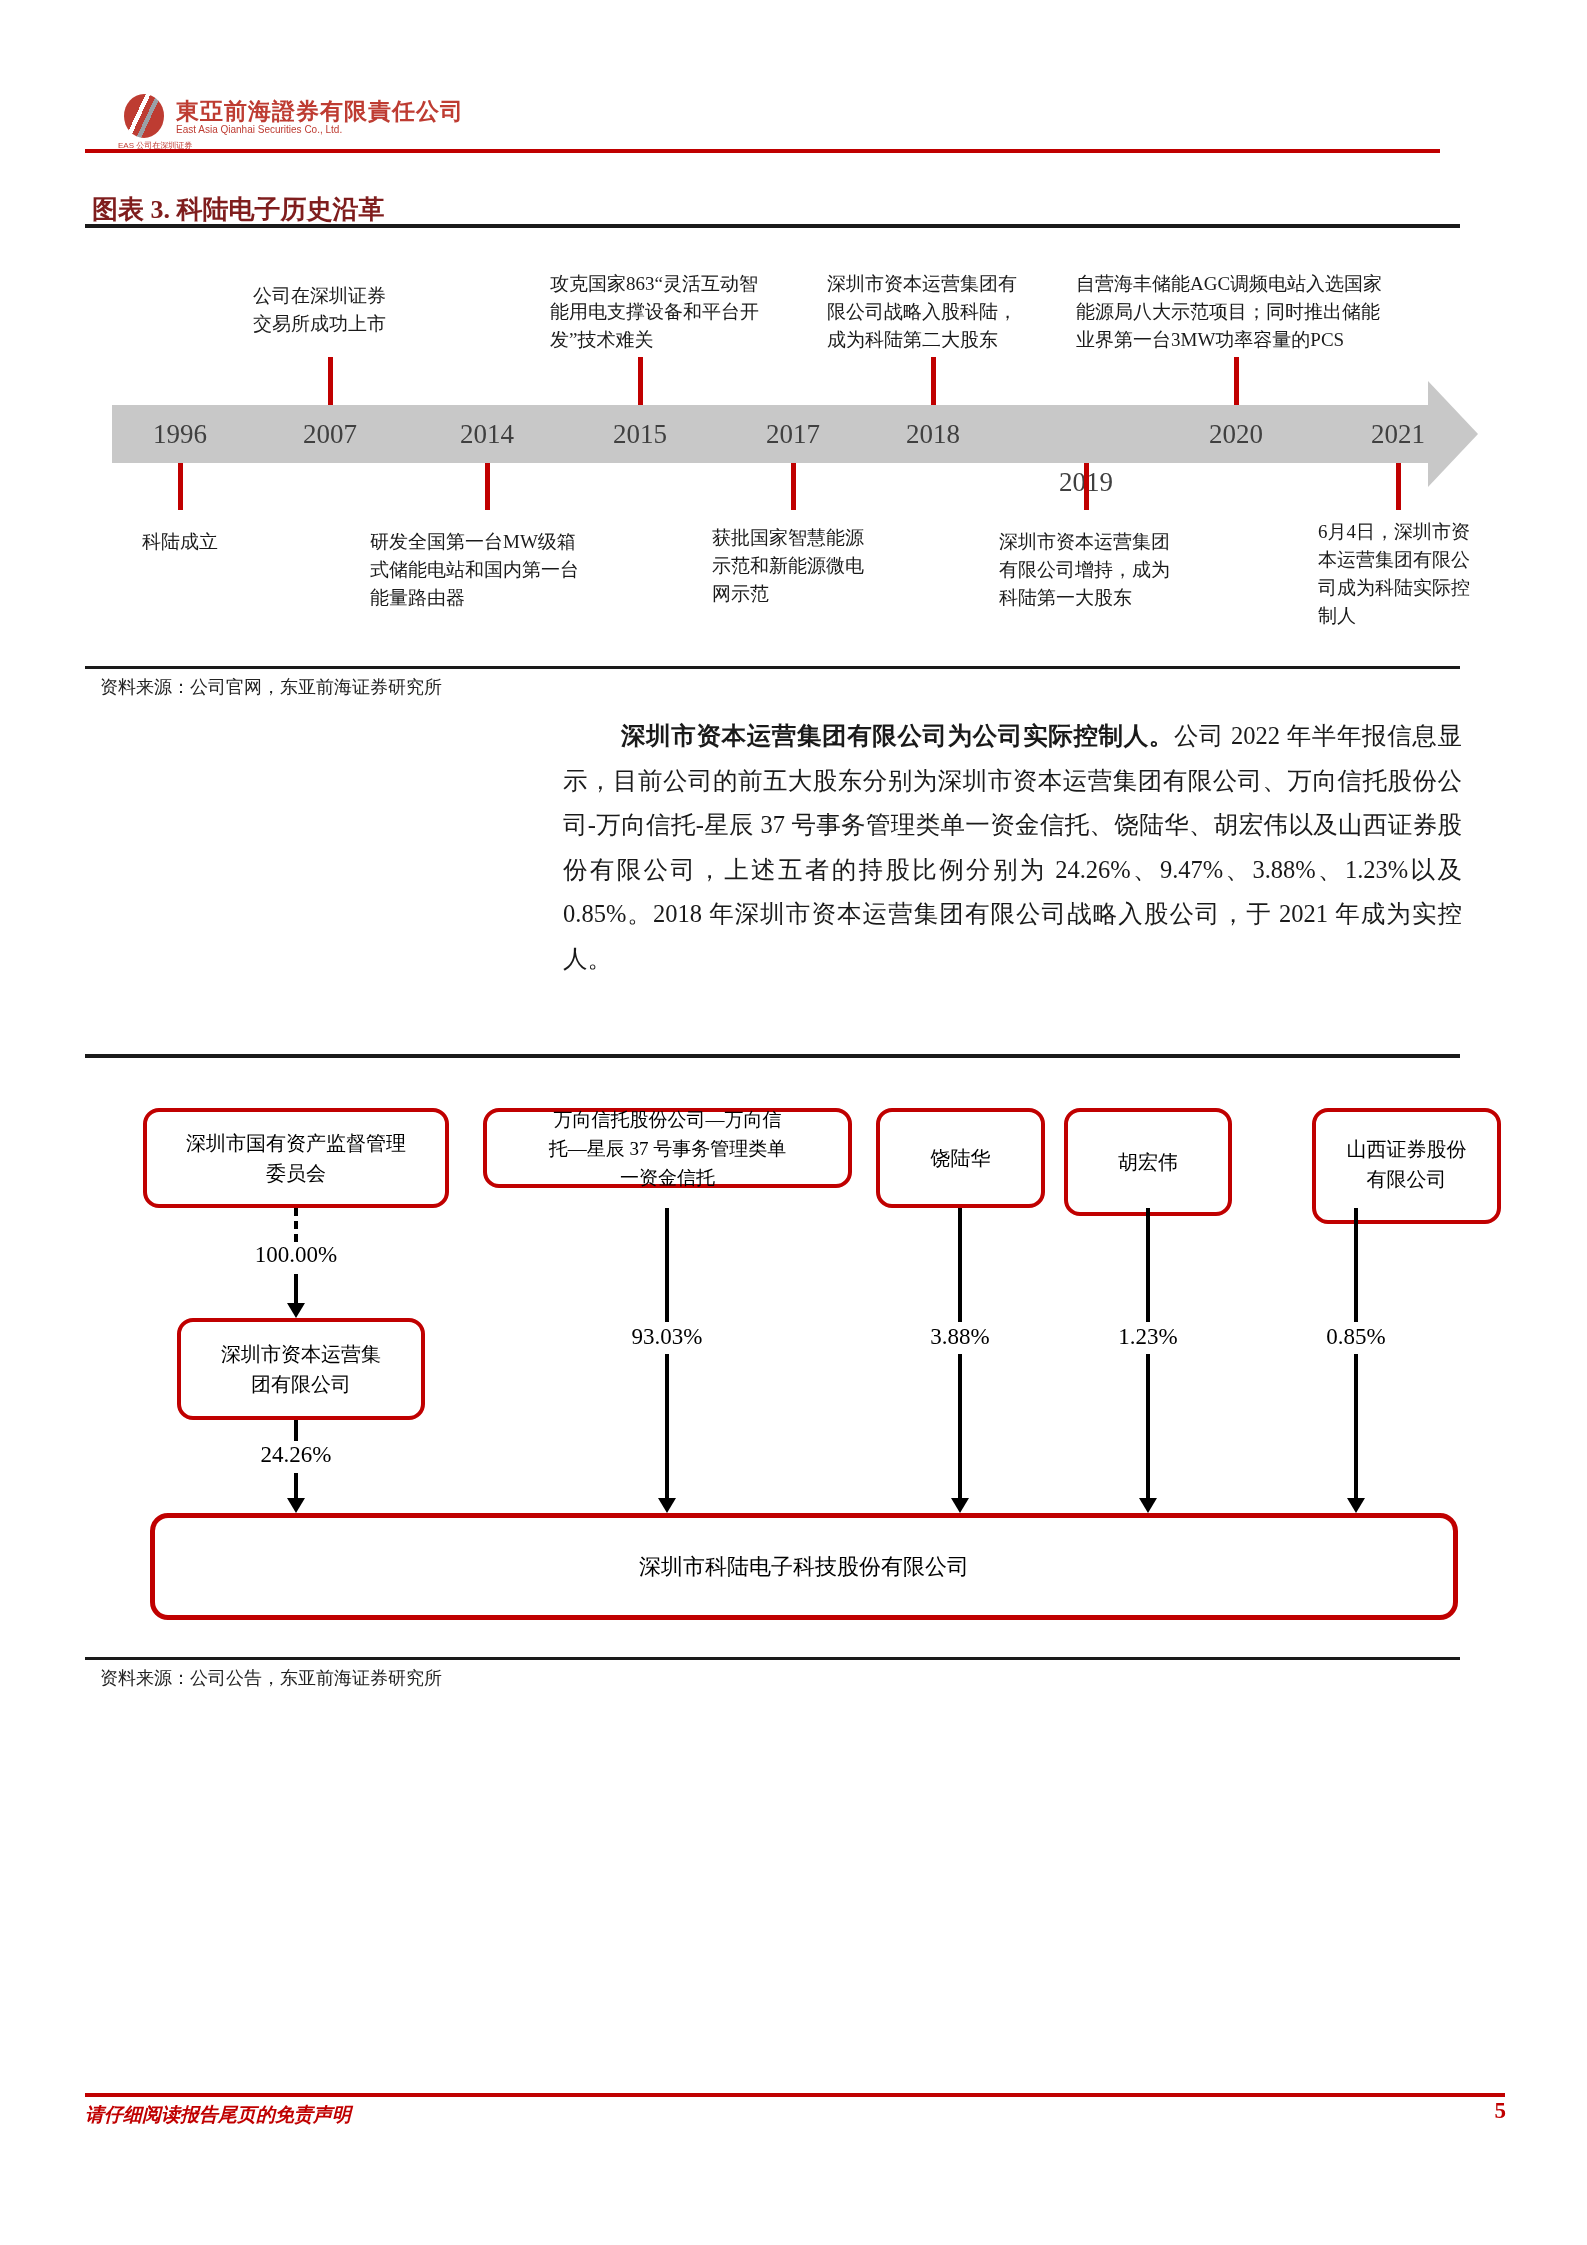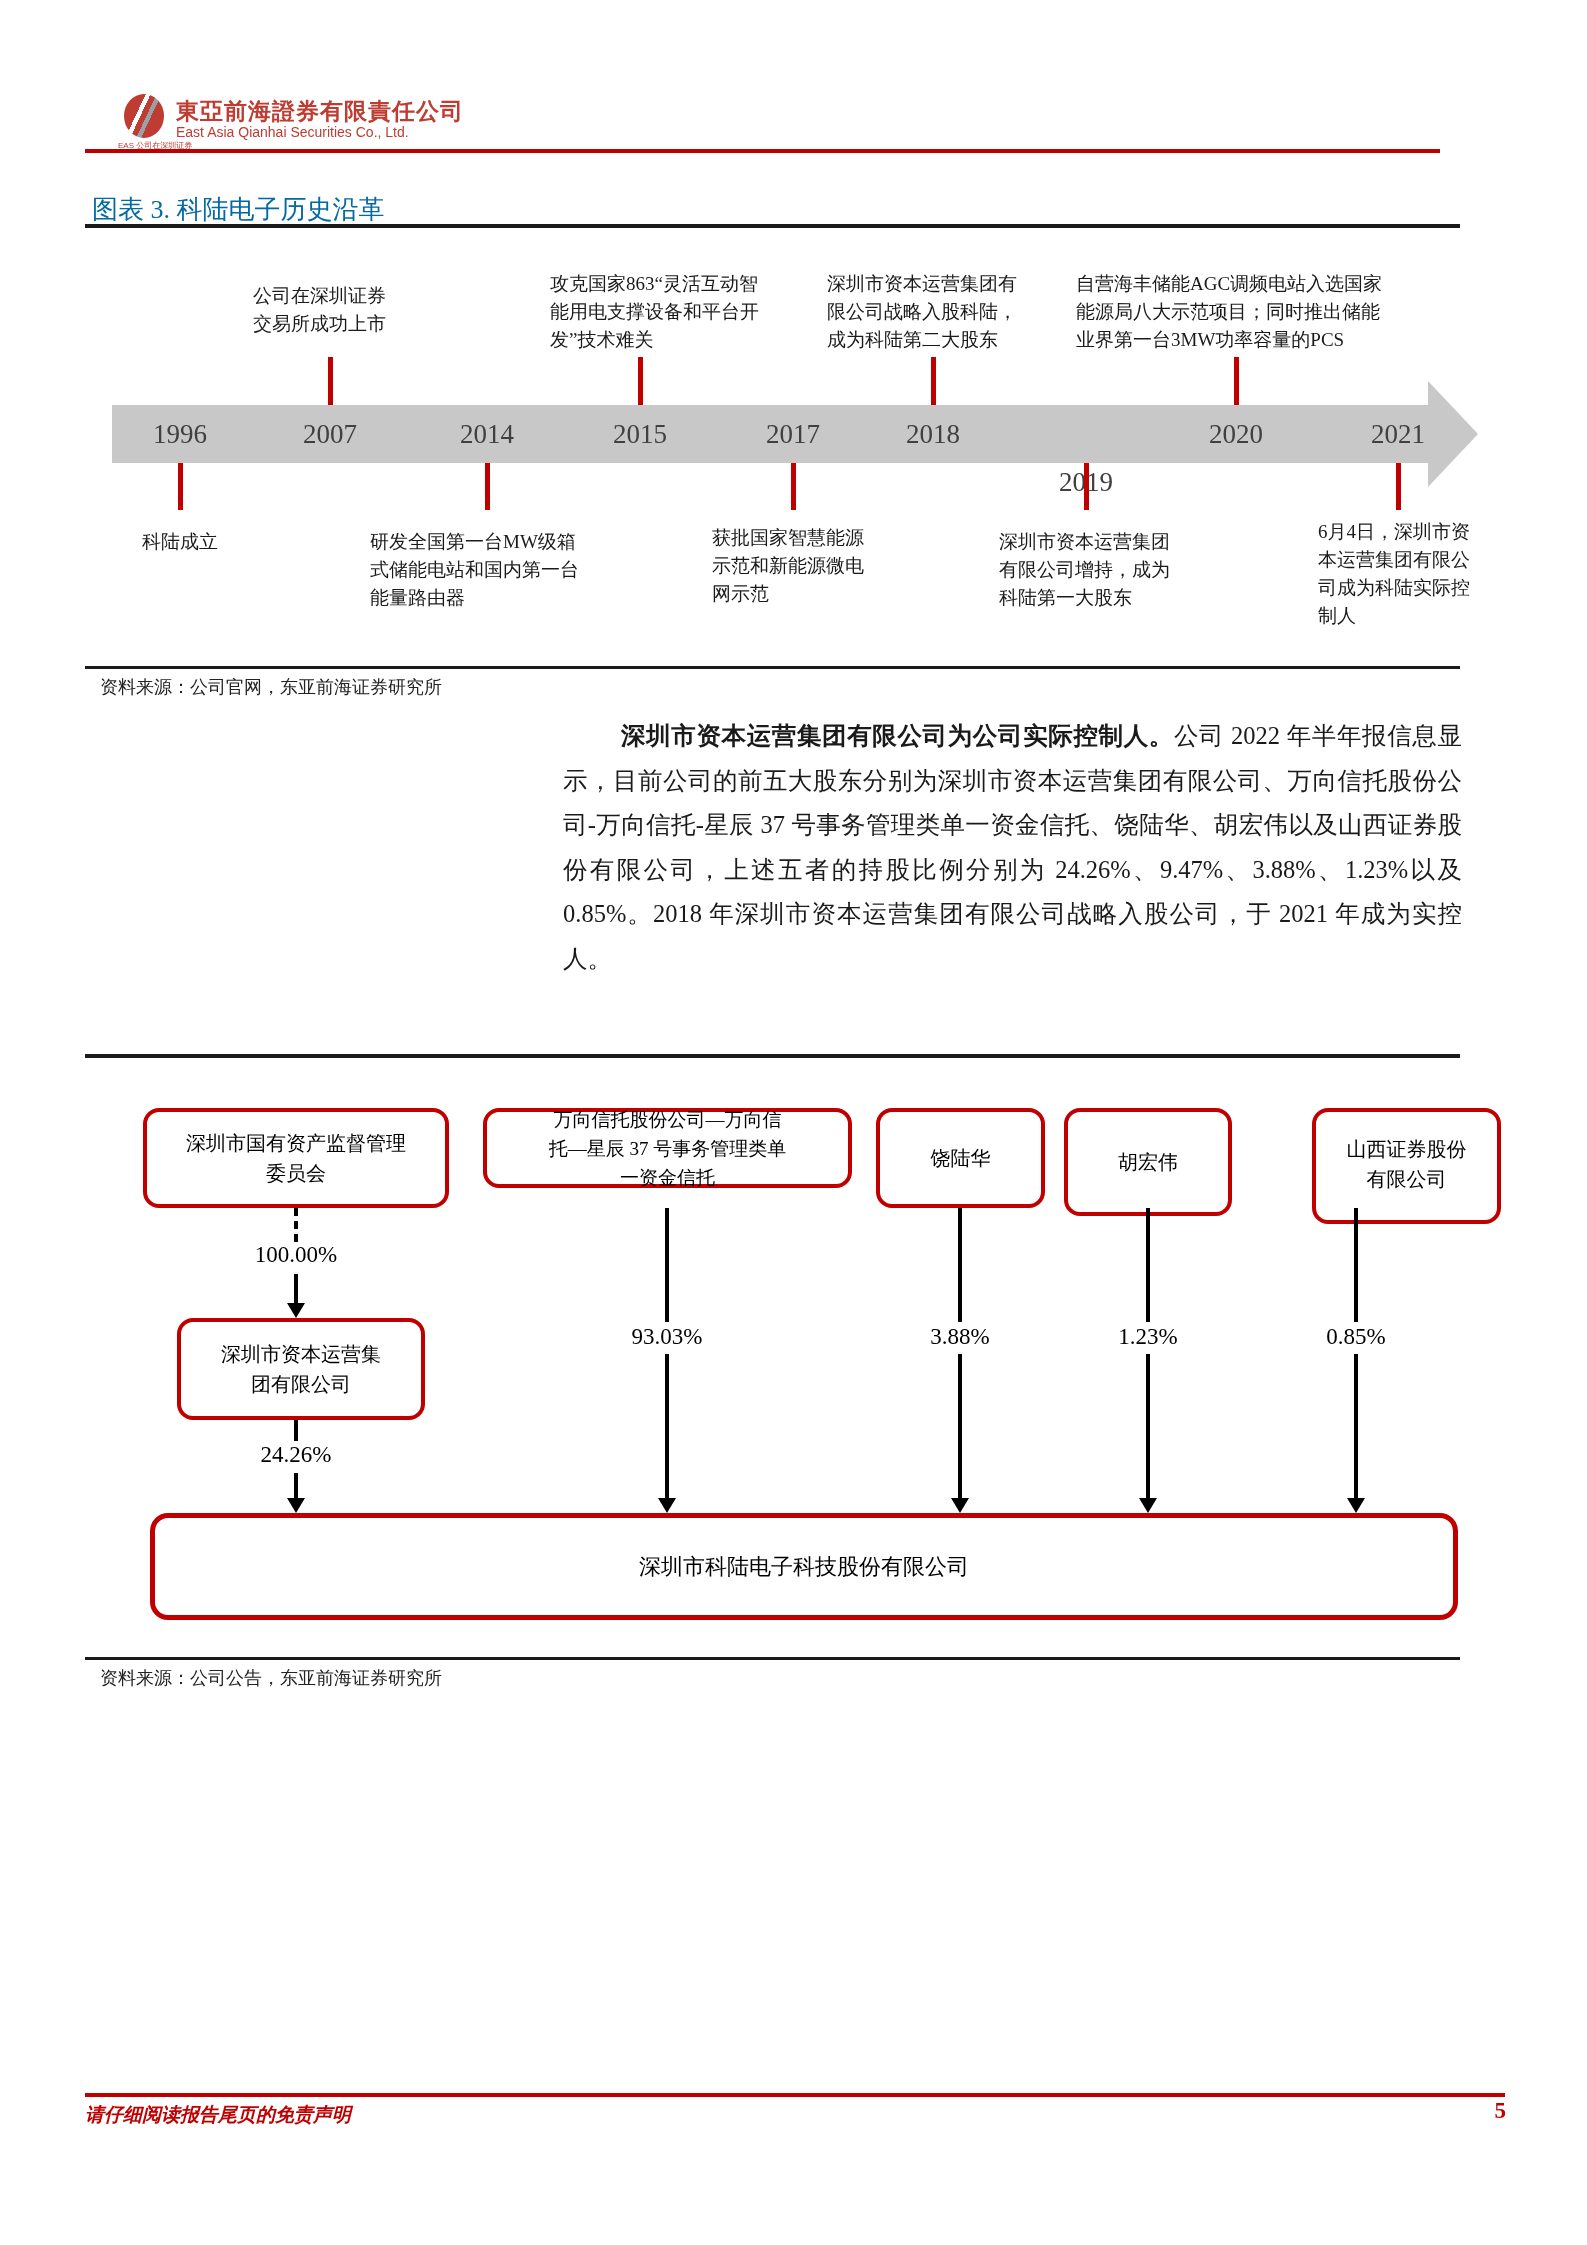--- a/index.html
+++ b/index.html
@@ -6,30 +6,30 @@
   .page{position:relative;width:1587px;height:2245px;background:#ffffff;overflow:hidden;
         font-family:"Liberation Serif","DejaVu Serif",serif;color:#1a1a1a;}
 
   
   .logo-mark{position:absolute;left:124px;top:94px;width:40px;height:44px;border-radius:50%;
     background:linear-gradient(115deg,#be3c32 0 36%,#ffffff 36% 44%,#be3c32 44% 54%,#9aa0a6 54% 62%,#be3c32 62% 100%);}
   .logo-caption{position:absolute;left:118px;top:140px;width:60px;font-size:8px;color:#be3c32;
     font-family:"Liberation Sans",sans-serif;white-space:nowrap;}
   .company-cn{position:absolute;left:176px;top:96px;font-size:23px;font-weight:bold;color:#be3c32;
     font-family:"Liberation Sans","DejaVu Sans",sans-serif;letter-spacing:1px;}
-  .company-en{position:absolute;left:176px;top:124px;font-size:14px;color:#be3c32;
+  .company-en{position:absolute;left:176px;top:124px;font-size:10px;color:#be3c32;
     font-family:"Liberation Sans","DejaVu Sans",sans-serif;}
   .stock-title{position:absolute;left:1000px;top:106px;width:440px;text-align:right;
     font-size:33px;color:#c00000;}
   .header-rule{position:absolute;left:85px;top:149px;width:1355px;height:3.5px;background:#c00000;}
   .rule-red{background:#c00000;}
   .rule{background:#1a1a1a;}
 
   
-  .fig-title{position:absolute;left:92px;font-size:26px;font-weight:normal;color:#0369a1;}
+  .fig-title{position:absolute;left:92px;font-size:26px;font-weight:bold;color:#7f1d1d;}
   .fig3-title{top:192px;}
   .fig3-title-rule{position:absolute;left:85px;top:224px;width:1375px;height:4px;}
   .fig4-title{top:1020px;}
   .fig4-title-rule{position:absolute;left:85px;top:1054px;width:1375px;height:4px;}
   .source-note{position:absolute;left:100px;font-size:18px;color:#222;}
   .fig3-src-rule{position:absolute;left:85px;top:666px;width:1375px;height:3px;}
   .fig3-src{top:675px;}
   .fig4-src-rule{position:absolute;left:85px;top:1657px;width:1375px;height:3px;}
   .fig4-src{top:1666px;}
 

